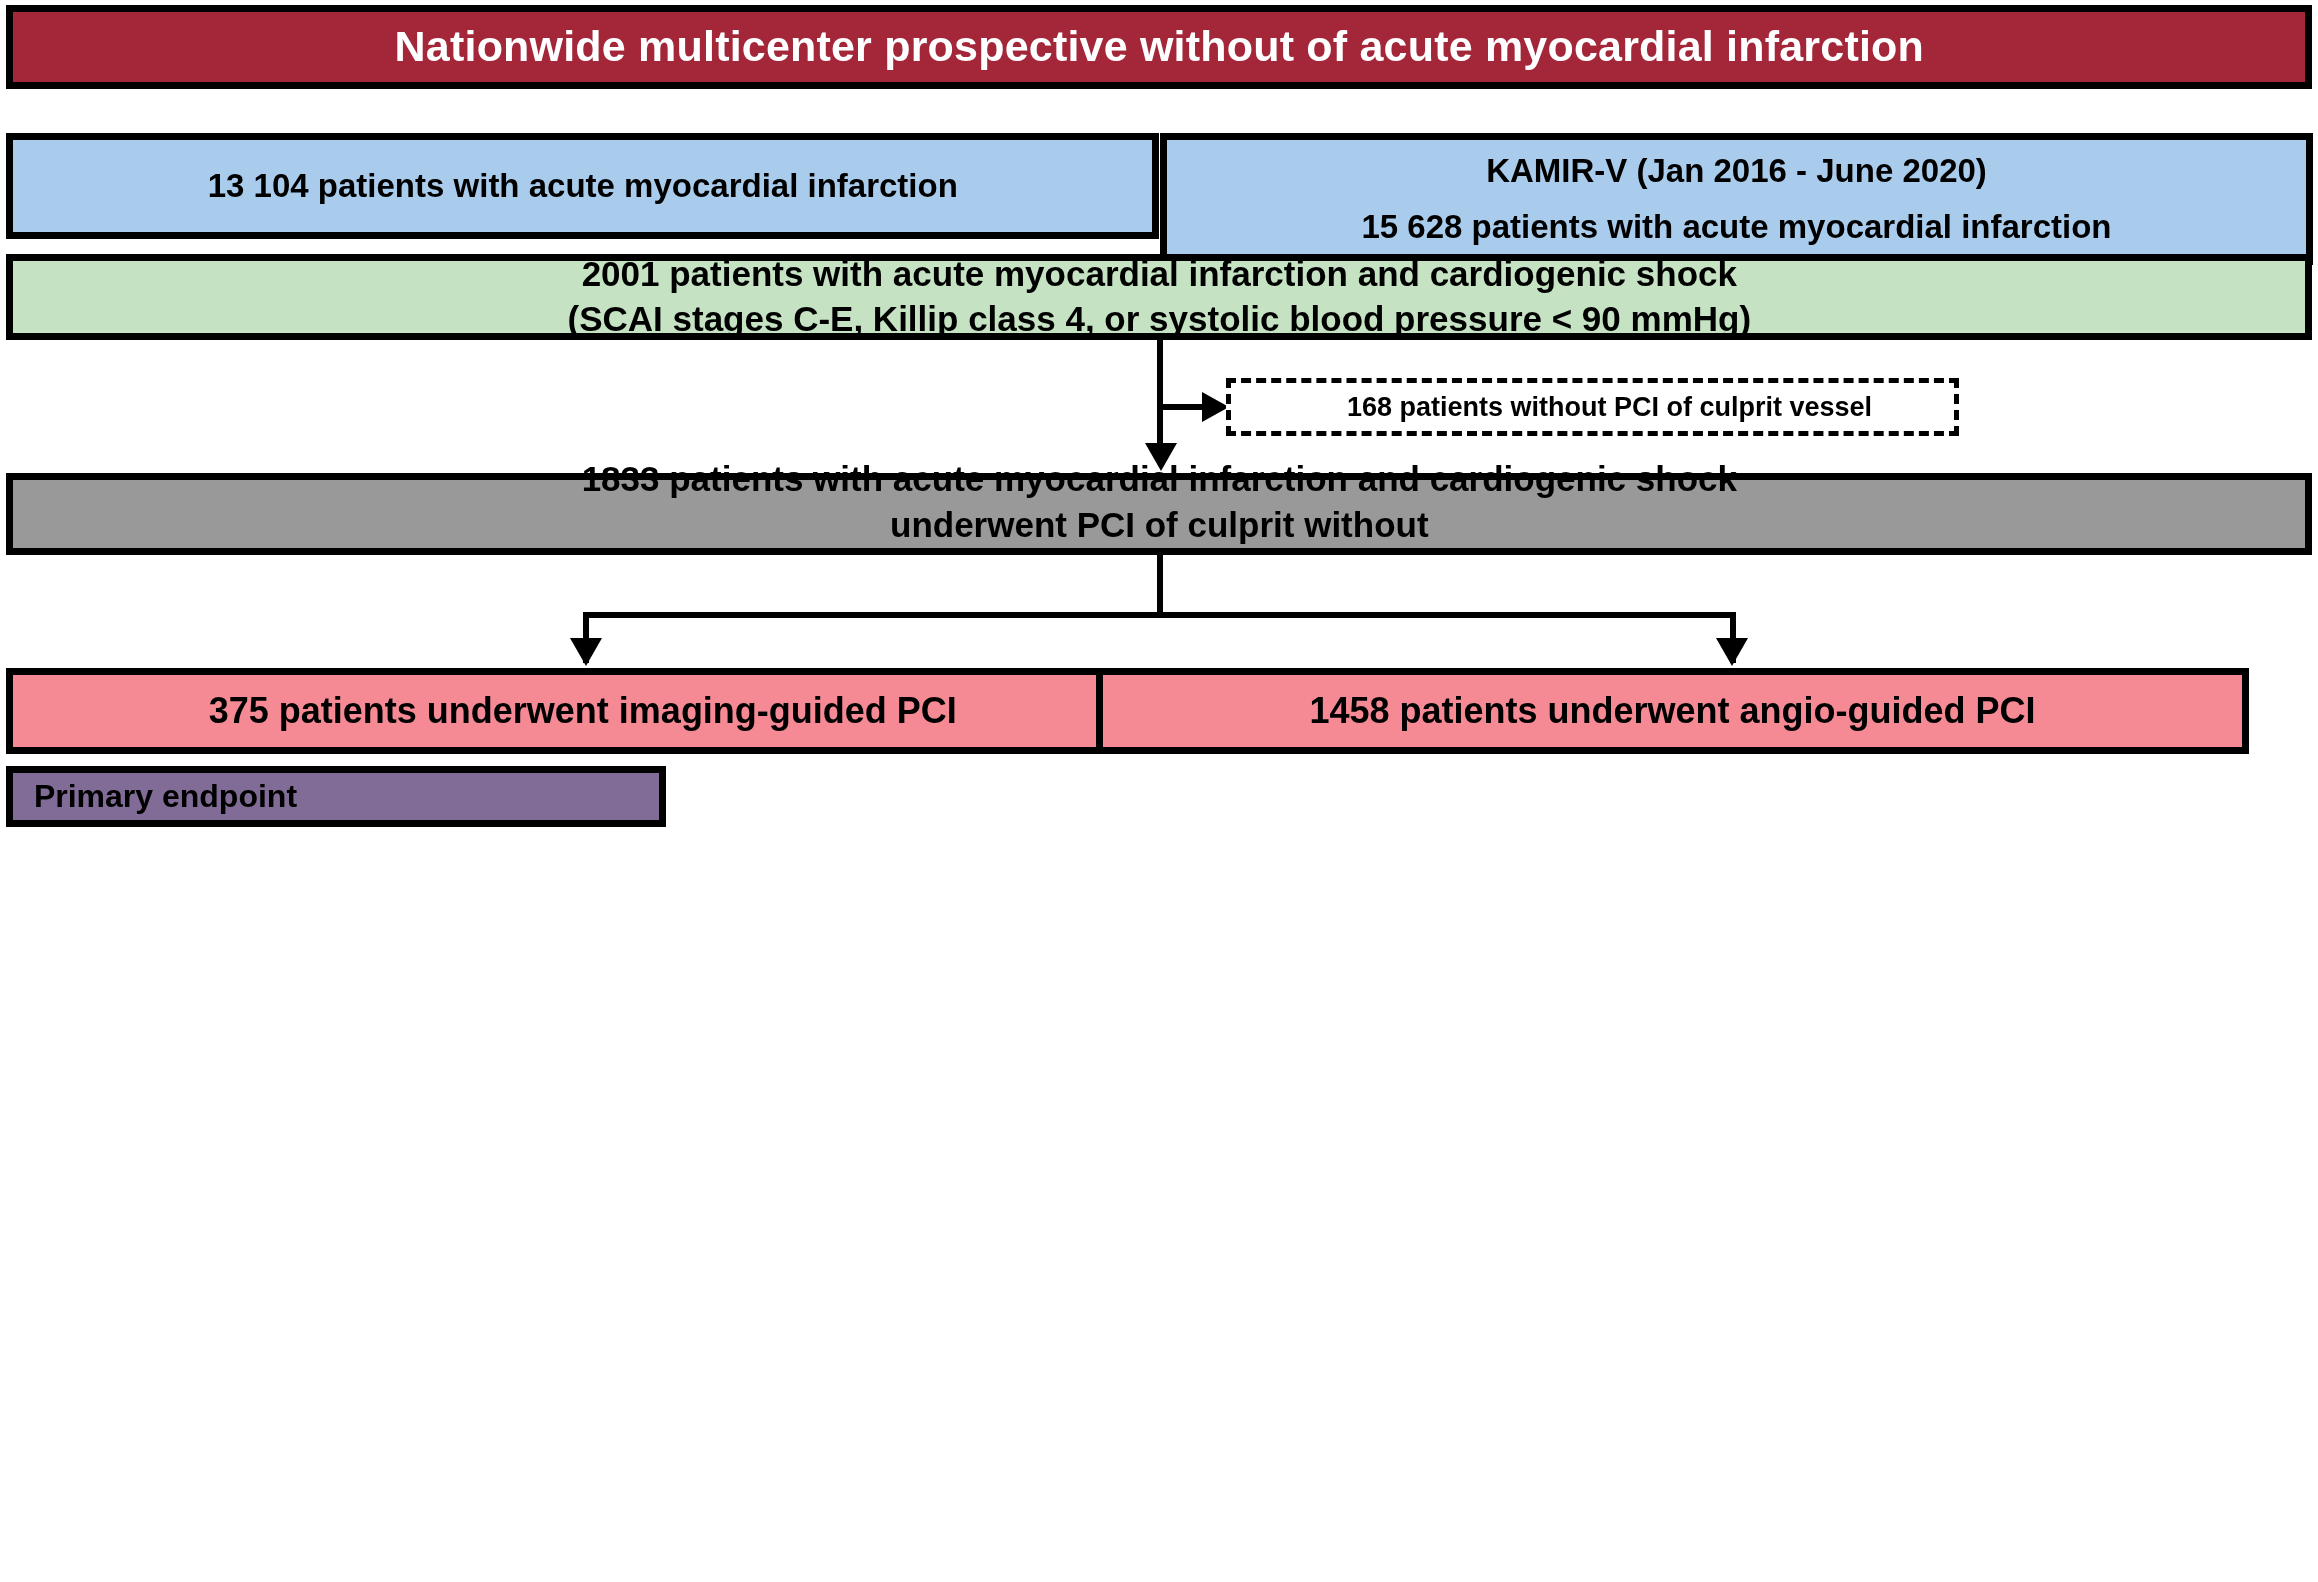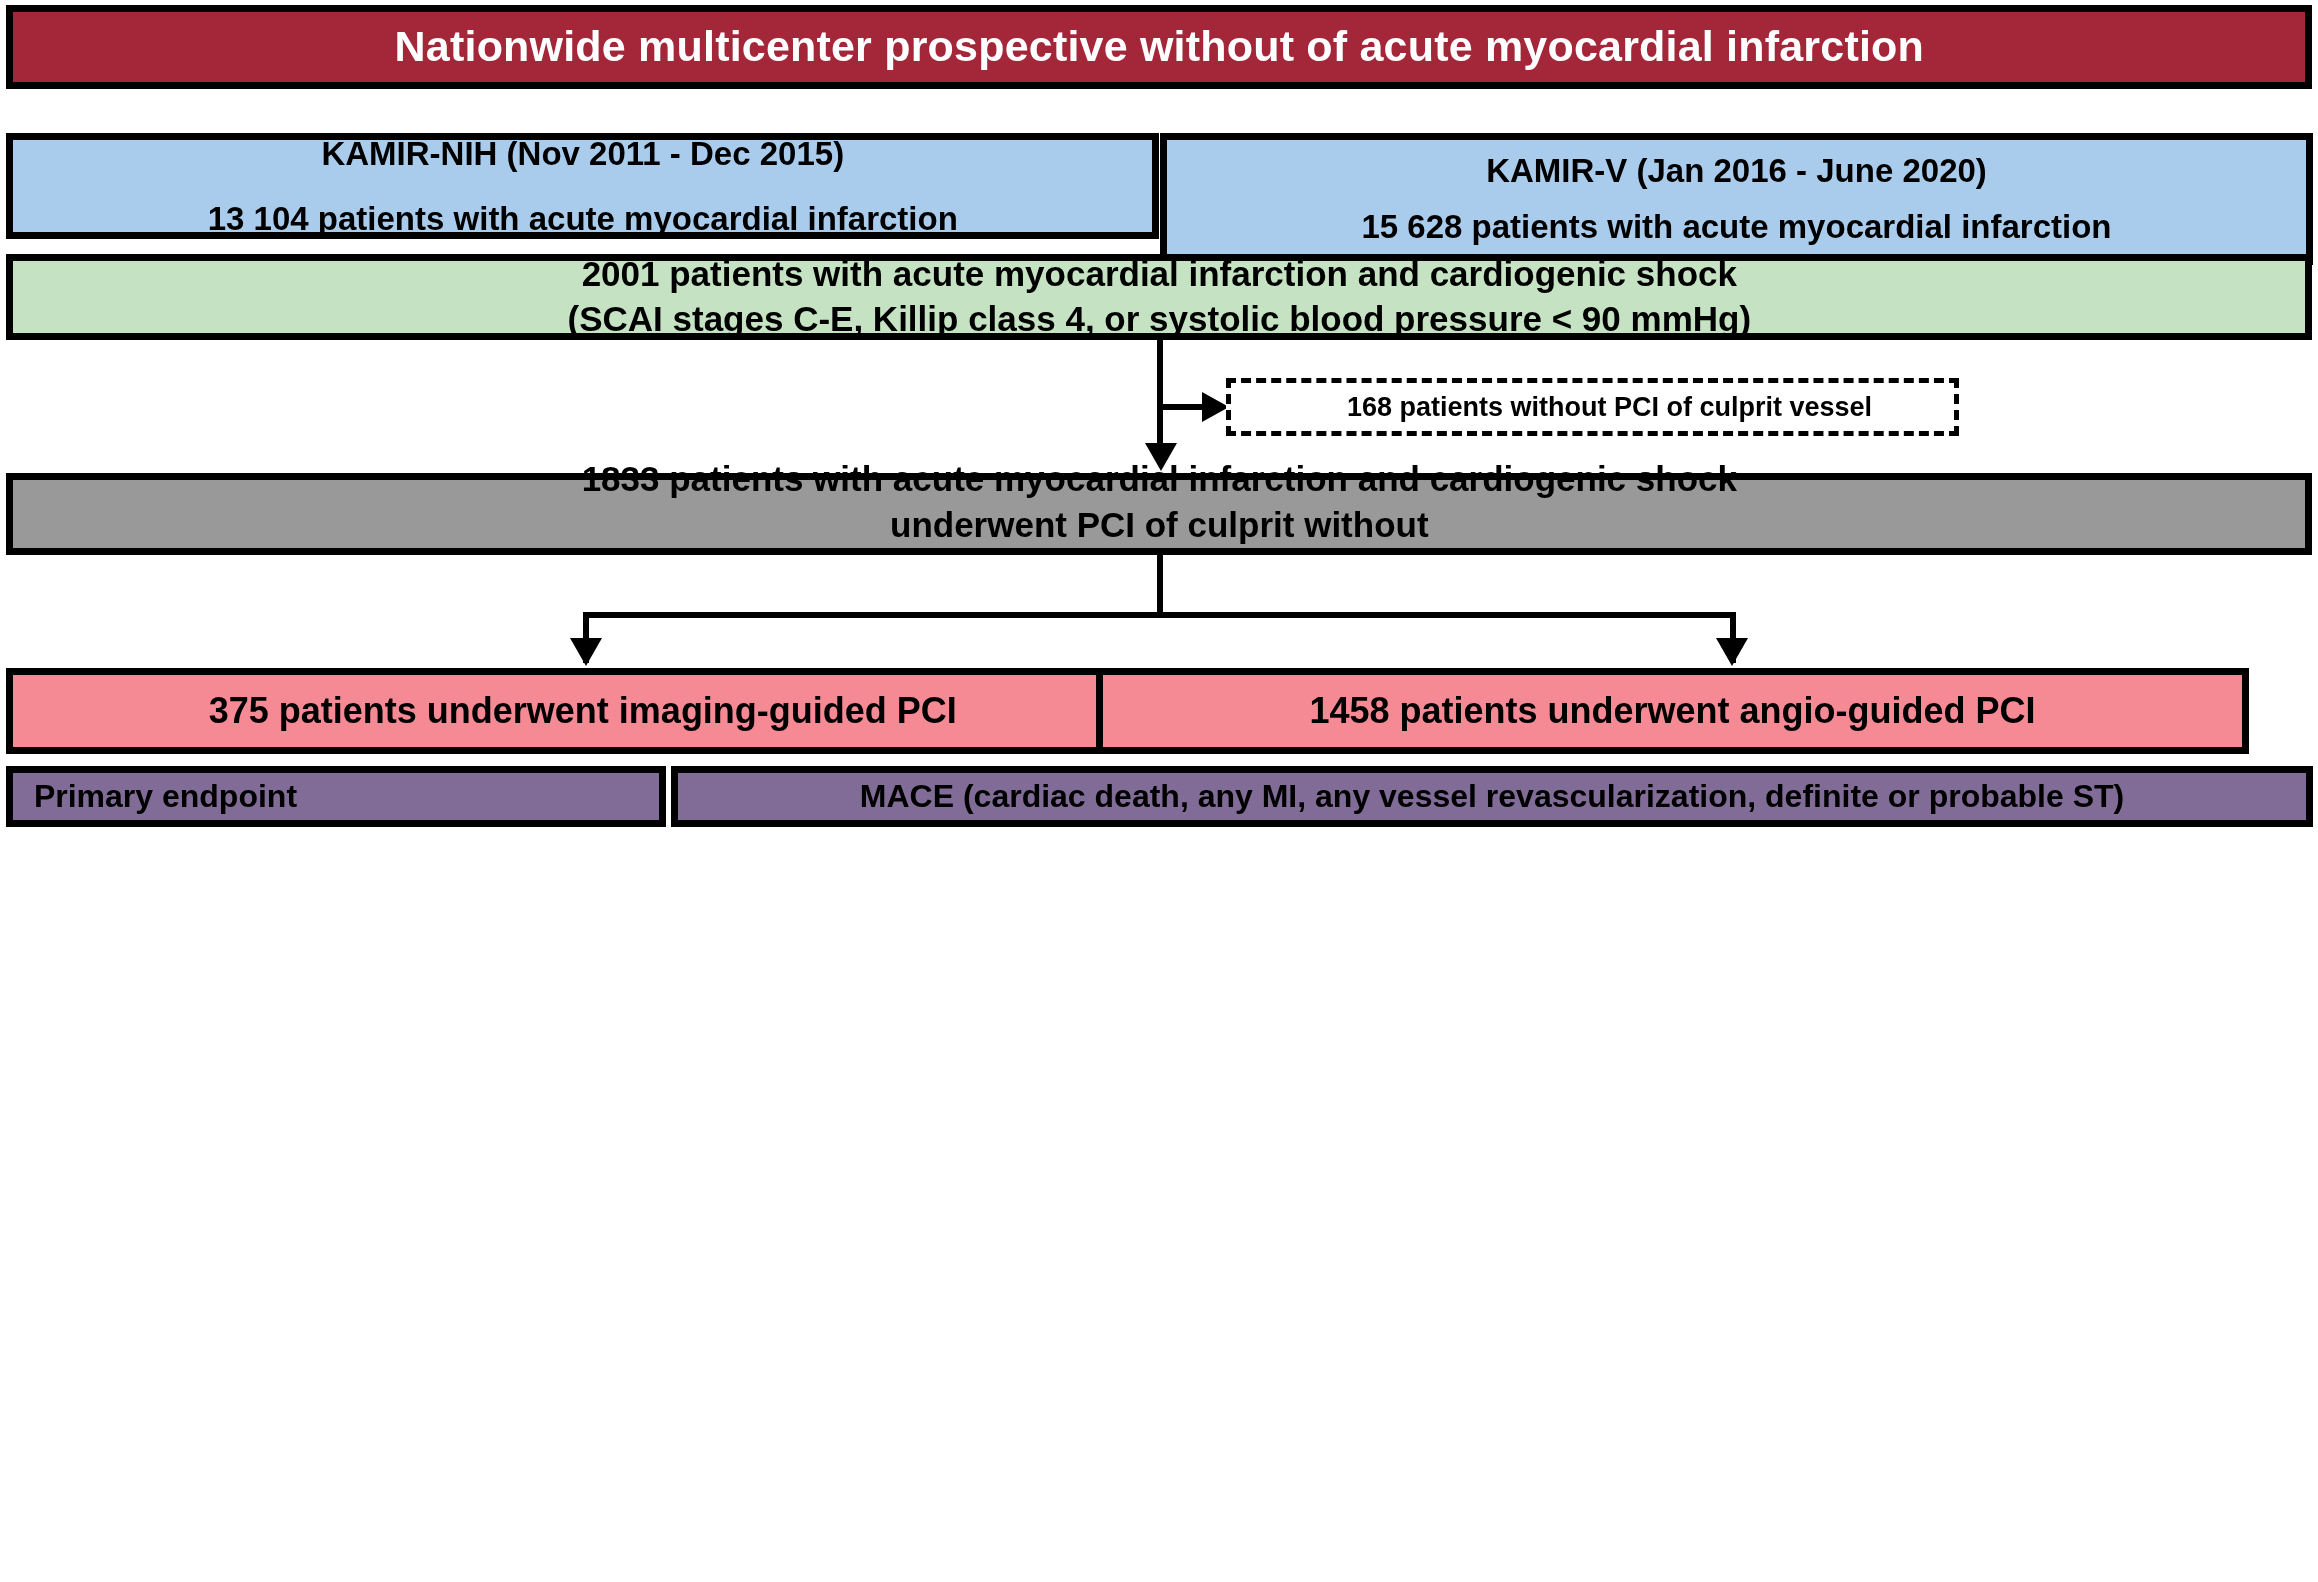--- a/index.html
+++ b/index.html
@@ -189,21 +189,20 @@
 </head>
 <body>
 
 <div id="canvas">
 
   <div class="box" id="title-box">
     <span class="line">Nationwide multicenter prospective  without of acute myocardial infarction</span>
   </div>
 
   <div class="box" id="cohort-left-box">
-    <span class="line">KAMIR-NIH (Nov 2011 - Dec 2015)</span>
     <span class="line">13 104 patients with  acute myocardial infarction</span>
   </div>
   <div class="box" id="cohort-right-box">
     <span class="line">KAMIR-V (Jan 2016 - June 2020)</span>
     <span class="line">15 628 patients with  acute myocardial infarction</span>
   </div>
 
   <div class="box" id="eligible-box">
     <span class="line">2001 patients with  acute myocardial infarction and  cardiogenic shock</span>
     <span class="line">(SCAI stages C-E, Killip class 4, or systolic blood pressure &lt; 90 mmHg)</span>
@@ -234,18 +233,15 @@
   <div class="box" id="arm-left-box">
     <span class="line">375 patients underwent imaging-guided PCI</span>
   </div>
   <div class="box" id="arm-right-box">
     <span class="line">1458 patients underwent angio-guided PCI</span>
   </div>
 
   <div class="box" id="endpoint-label-box">
     <span class="line">Primary  endpoint</span>
   </div>
-  <div class="box" id="endpoint-value-box">
-    <span class="line">MACE (cardiac death, any MI, any vessel revascularization, definite or probable ST)</span>
-  </div>
 
 </div>
 
 
 </body></html>

